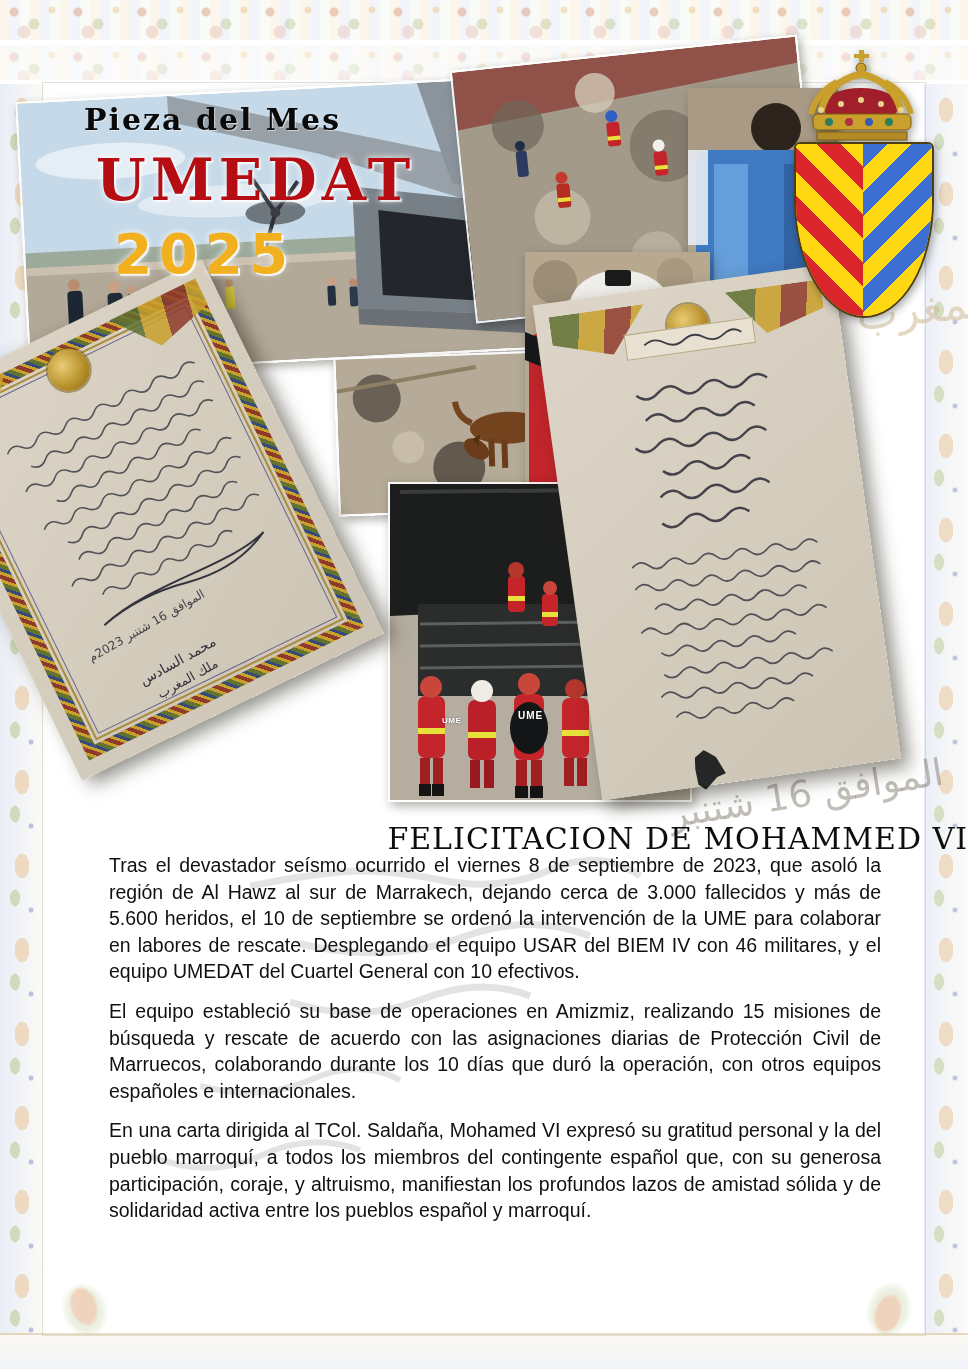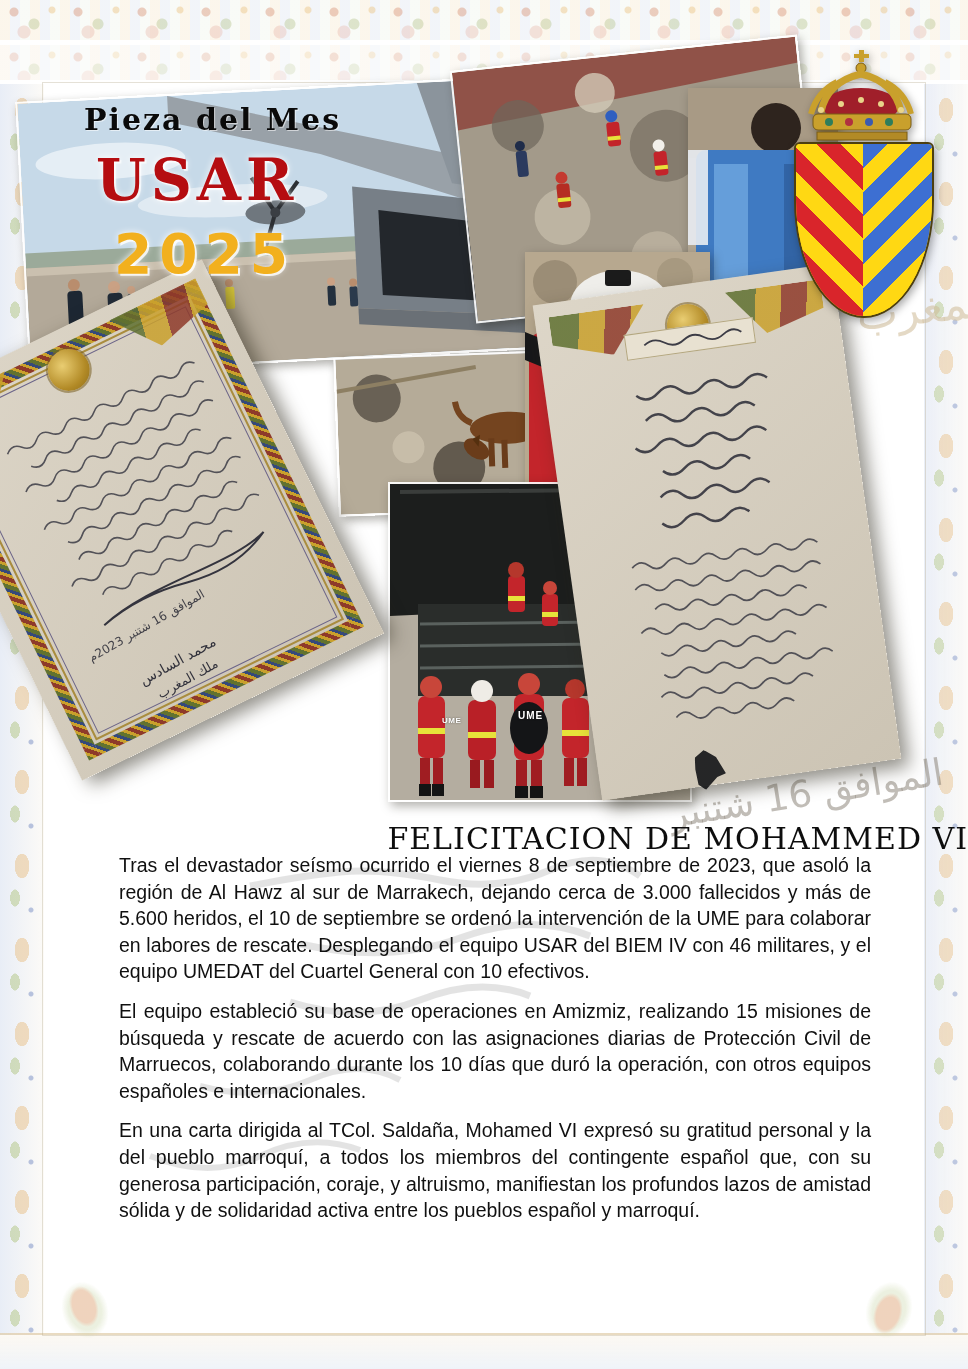--- a/index.html
+++ b/index.html
@@ -108,21 +108,21 @@
   
   .wm{position:absolute;font-family:"DejaVu Sans",sans-serif;pointer-events:none;}
   .wm.date{left:668px;top:772px;font-size:37px;color:rgba(125,118,104,.48);transform:rotate(-9deg);z-index:2;}
   .wm.morocco{left:856px;top:282px;font-size:44px;color:rgba(205,185,150,.55);transform:rotate(-6deg);z-index:1;}
   .wm-squig{position:absolute;z-index:0;opacity:.14;}
 
   
   .main-title{position:absolute;left:0;right:0;top:801px;z-index:6;text-align:right;
     font-family:"DejaVu Serif",serif;font-weight:normal;font-size:30px;letter-spacing:1px;color:#0d0d0d;}
   .body-text{position:absolute;left:103px;width:784px;top:852px;z-index:6;}
-  .body-text p{margin:0 16px 13px;font-size:19.5px;line-height:26.6px;text-align:justify;color:#101010;}
+  .body-text p{margin:0 6px 13px;font-size:19.5px;line-height:26.6px;text-align:justify;color:#101010;}
 </style>
 </head>
 <body>
 
 <div class="page">
 
   <div class="band-top">
     <div class="strip1 arab-pat"></div>
     <div class="strip2 arab-pat"></div>
   </div>
@@ -414,21 +414,21 @@
         <path d="M205 300 q-8 -8 -17 0 t-17 0 t-17 0 t-17 0 t-17 0 t-17 0 t-17 0 t-17 0 t-17 0 t-17 0"></path>
         <path d="M182 322 q-8 -8 -17 0 t-17 0 t-17 0 t-17 0 t-17 0 t-17 0 t-17 0 t-17 0 t-17 0"></path>
         <path d="M160 344 q-8 -8 -17 0 t-17 0 t-17 0 t-17 0 t-17 0 t-17 0 t-17 0"></path>
       </g>
     </svg>
   </div>
 
   <div class="camera-blob"></div>
 
   <div class="kicker">Pieza del Mes</div>
-  <div class="month">USAR</div>
+  <div class="month">UMEDAT</div>
   <div class="year">2025</div>
 
   <div class="wm date">الموافق 16 شتنبر</div>
   <div class="wm morocco">المغرب</div>
 
   <h1 class="main-title">FELICITACION DE MOHAMMED VI</h1>
   <div class="body-text">
     <p>Tras el devastador seísmo ocurrido el viernes 8 de septiembre de 2023, que asoló la región de Al Hawz al sur de Marrakech, dejando cerca de 3.000 fallecidos y más de 5.600 heridos, el 10 de septiembre se ordenó la intervención de la UME para colaborar en labores de rescate. Desplegando el equipo USAR del BIEM IV con 46 militares, y el equipo UMEDAT del Cuartel General con 10 efectivos.</p>
     <p>El equipo estableció su base de operaciones en Amizmiz, realizando 15 misiones de búsqueda y rescate de acuerdo con las asignaciones diarias de Protección Civil de Marruecos, colaborando durante los 10 días que duró la operación, con otros equipos españoles e internacionales.</p>
     <p>En una carta dirigida al TCol. Saldaña, Mohamed VI expresó su gratitud personal y la del pueblo marroquí, a todos los miembros del contingente español que, con su generosa participación, coraje, y altruismo, manifiestan los profundos lazos de amistad sólida y de solidaridad activa entre los pueblos español y marroquí.</p>

